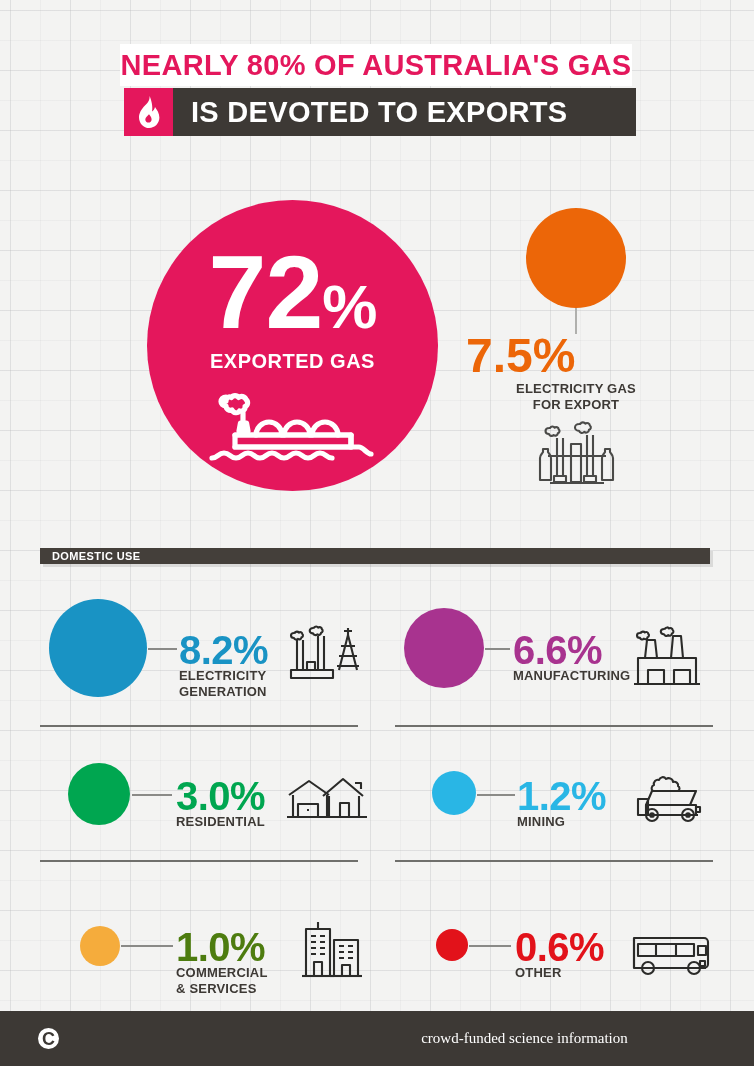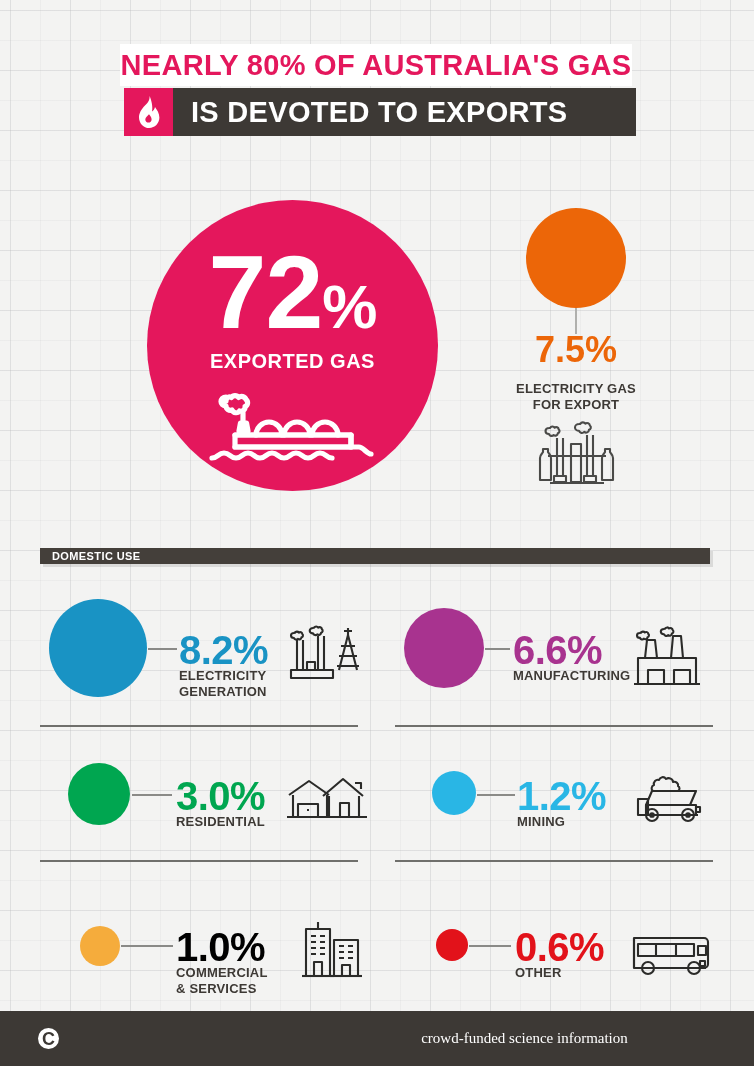--- a/index.html
+++ b/index.html
@@ -58,22 +58,22 @@
   .big-pct .sm { font-size:62px; }
   .big-lab { color:#fff; font-size:20px; font-weight:bold; letter-spacing:.5px; margin-top:6px; }
   .ship { margin-top:6px; }
 
   .orange-circle {
     position:absolute; left:526px; top:12px; width:100px; height:100px;
     border-radius:50%; background:#ec6608;
   }
   .orange-stem { position:absolute; left:575px; top:112px; width:1.5px; height:26px; background:#b0b0ad; }
   .or-pct {
-    position:absolute; left:466px; top:136px; width:220px; text-align:center;
-    color:#ec6608; font-size:36px; font-weight:bold; line-height:1;
+    position:absolute; left:466px; top:136px; width:220px; 
+    color:#ec6608; font-size:48px; font-weight:bold; line-height:1;
   }
   .or-lab {
     position:absolute; left:466px; top:185px; width:220px; text-align:center;
     color:#3d3935; font-size:13px; font-weight:bold; line-height:1.25; letter-spacing:.2px;
   }
   .plant-ico { position:absolute; left:536px; top:222px; }
 
   
   #dom-bar {
     position:absolute; left:40px; top:548px; width:670px; height:16px;
@@ -286,21 +286,21 @@
       </div>
     </div>
 
     <div class="divider" style="left:40px;top:270px;width:318px"></div>
     <div class="divider" style="left:395px;top:270px;width:318px"></div>
 
     <div class="row" style="margin-top:20px">
       <div class="cell left">
         <div class="dot" style="left:40px;top:26px;width:40px;height:40px;background:#f5ac3c"></div>
         <div class="lead" style="left:81px;top:45px;width:52px"></div>
-        <div class="pct" style="left:136px;top:27px;color:#000000">1.0%</div>
+        <div class="pct" style="left:136px;top:27px;color:#4d7c0f">1.0%</div>
         <div class="lab" style="left:136px;top:65px">
           <span>COMMERCIAL</span><br><span>&amp; SERVICES</span>
         </div>
         <div class="ico" style="left:248px;top:20px">
           <svg width="76" height="64" viewBox="0 0 76 64">
             <g fill="none" stroke="#2b2b29" stroke-width="2.1" stroke-linejoin="round">
               <path d="M18 9h24v47H18z"></path>
               <path d="M30 2v7"></path>
               <path d="M14 56h32"></path>
               <path d="M23 16h5M32 16h5M23 22h5M32 22h5M23 28h5M32 28h5M23 34h5M32 34h5"></path>

